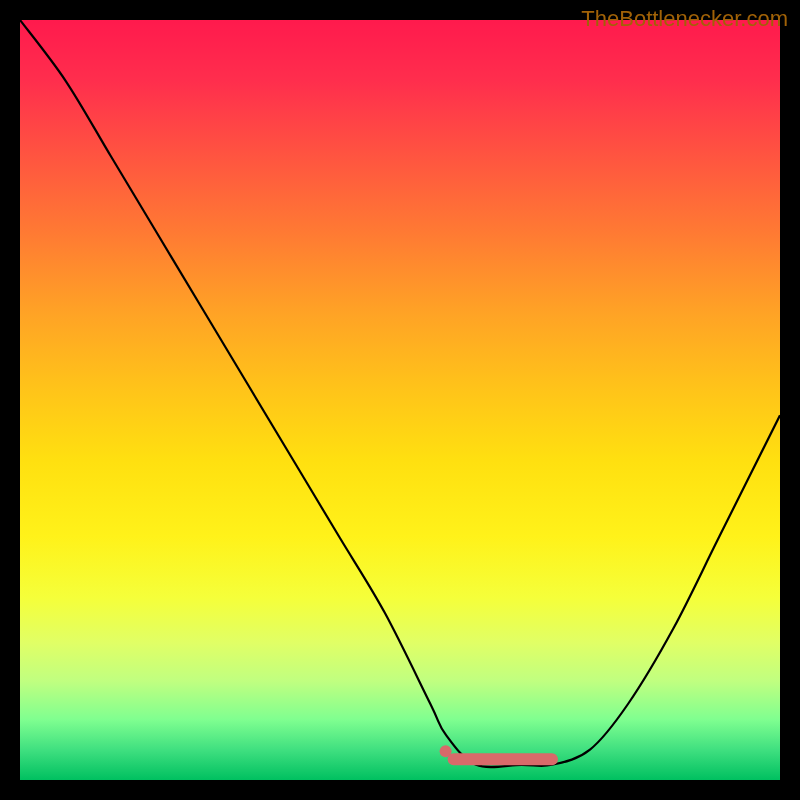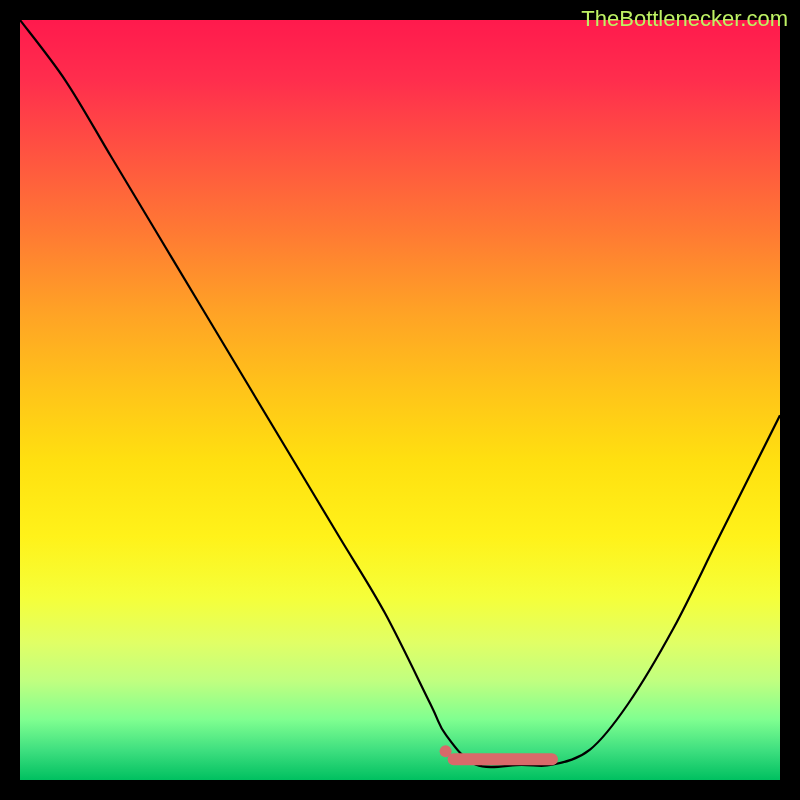--- a/index.html
+++ b/index.html
@@ -8,21 +8,21 @@
     height: 800px;
     background: #000;
     position: relative;
     font-family: Arial, sans-serif;
     overflow: hidden;
   }
   .attribution {
     position: absolute;
     top: 6px;
     right: 12px;
-    color: #bef264;
+    color: #a16207;
     font-size: 22px;
     z-index: 10;
   }
   .plot-area {
     position: absolute;
     left: 20px;
     top: 20px;
     width: 760px;
     height: 760px;
     overflow: hidden;

